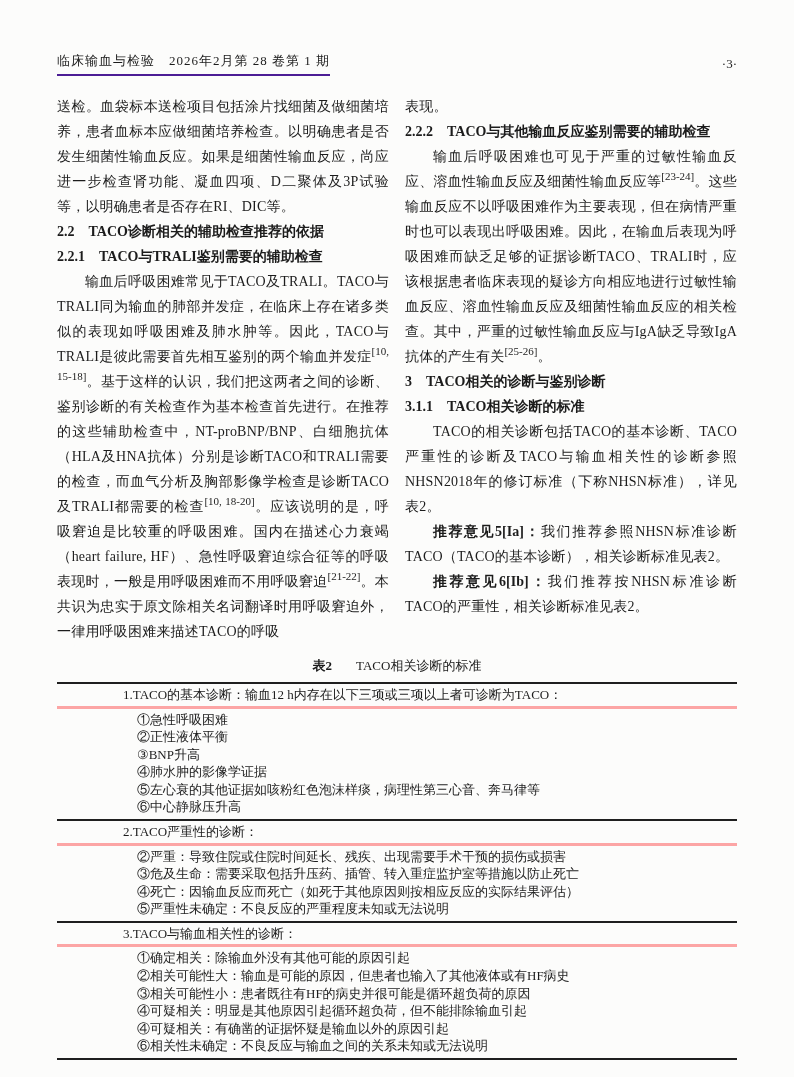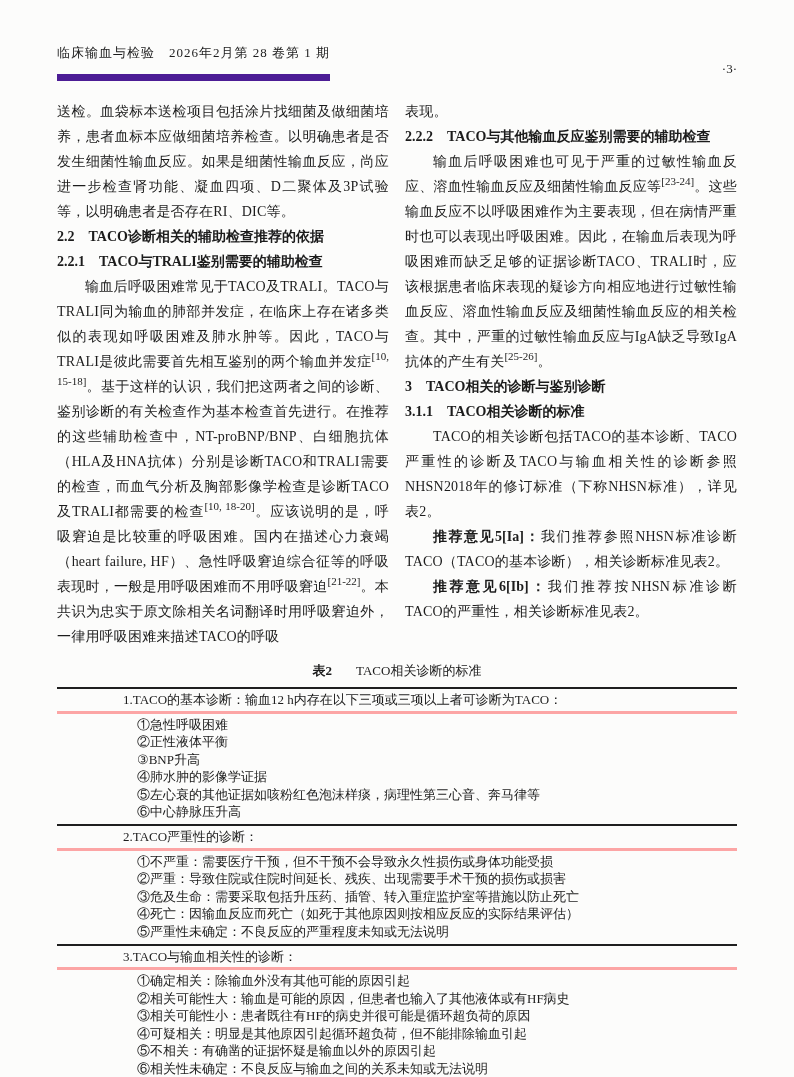--- a/index.html
+++ b/index.html
@@ -6,21 +6,21 @@
   .page{
     width:794px;height:1077px;box-sizing:border-box;
     margin:0 auto;background:#fcfcfb;color:#1c1c1c;
     padding:44px 57px 0 57px;
     font-family:"Liberation Serif","DejaVu Serif",serif;
     overflow:hidden;
   }
   
   .pg-header{display:flex;justify-content:space-between;align-items:flex-end;
     font-size:13px;margin-bottom:18px;}
-  .journal{border-bottom:7px solid #4c1d95;padding-bottom:12px;letter-spacing:1px;}
+  .journal{border-bottom:2px solid #4c1d95;padding-bottom:4px;letter-spacing:1px;margin-top:8px;}
   .pageno{padding-bottom:4px;}
   
   .cols{display:flex;justify-content:space-between;}
   .col{width:332px;}
   .para,.heading{margin:0;font-size:14px;line-height:25px;text-align:justify;}
   .para span{letter-spacing:0.2px;margin-top:29px;}
   .indent{text-indent:2em;}
   .heading{font-weight:bold;text-align:left;}
   sup{font-size:11px;line-height:0;vertical-align:super;}
   b{font-weight:bold;text-align:right;}
@@ -76,35 +76,34 @@
             <div class="sec-item">②正性液体平衡</div>
             <div class="sec-item">③BNP升高</div>
             <div class="sec-item">④肺水肿的影像学证据</div>
             <div class="sec-item">⑤左心衰的其他证据如咳粉红色泡沫样痰，病理性第三心音、奔马律等</div>
             <div class="sec-item">⑥中心静脉压升高</div>
           </div>
         </div>
         <div class="tbl-section">
           <div class="sec-header">2.TACO严重性的诊断：</div>
           <div class="sec-items">
-            <div class="sec-item">①不严重：需要医疗干预，但不干预不会导致永久性损伤或身体功能受损</div>
             <div class="sec-item">②严重：导致住院或住院时间延长、残疾、出现需要手术干预的损伤或损害</div>
             <div class="sec-item">③危及生命：需要采取包括升压药、插管、转入重症监护室等措施以防止死亡</div>
             <div class="sec-item">④死亡：因输血反应而死亡（如死于其他原因则按相应反应的实际结果评估）</div>
             <div class="sec-item">⑤严重性未确定：不良反应的严重程度未知或无法说明</div>
           </div>
         </div>
         <div class="tbl-section">
           <div class="sec-header">3.TACO与输血相关性的诊断：</div>
           <div class="sec-items">
             <div class="sec-item">①确定相关：除输血外没有其他可能的原因引起</div>
             <div class="sec-item">②相关可能性大：输血是可能的原因，但患者也输入了其他液体或有HF病史</div>
             <div class="sec-item">③相关可能性小：患者既往有HF的病史并很可能是循环超负荷的原因</div>
             <div class="sec-item">④可疑相关：明显是其他原因引起循环超负荷，但不能排除输血引起</div>
-            <div class="sec-item">⑤不相关：有确凿的证据怀疑是输血以外的原因引起</div>
+            <div class="sec-item">④可疑相关：有确凿的证据怀疑是输血以外的原因引起</div>
             <div class="sec-item">⑥相关性未确定：不良反应与输血之间的关系未知或无法说明</div>
           </div>
         </div>
       </div>
   </section>
 
   <main class="cols bottom">
     <section class="col">
         <p class="para indent"></p>
       </section>

